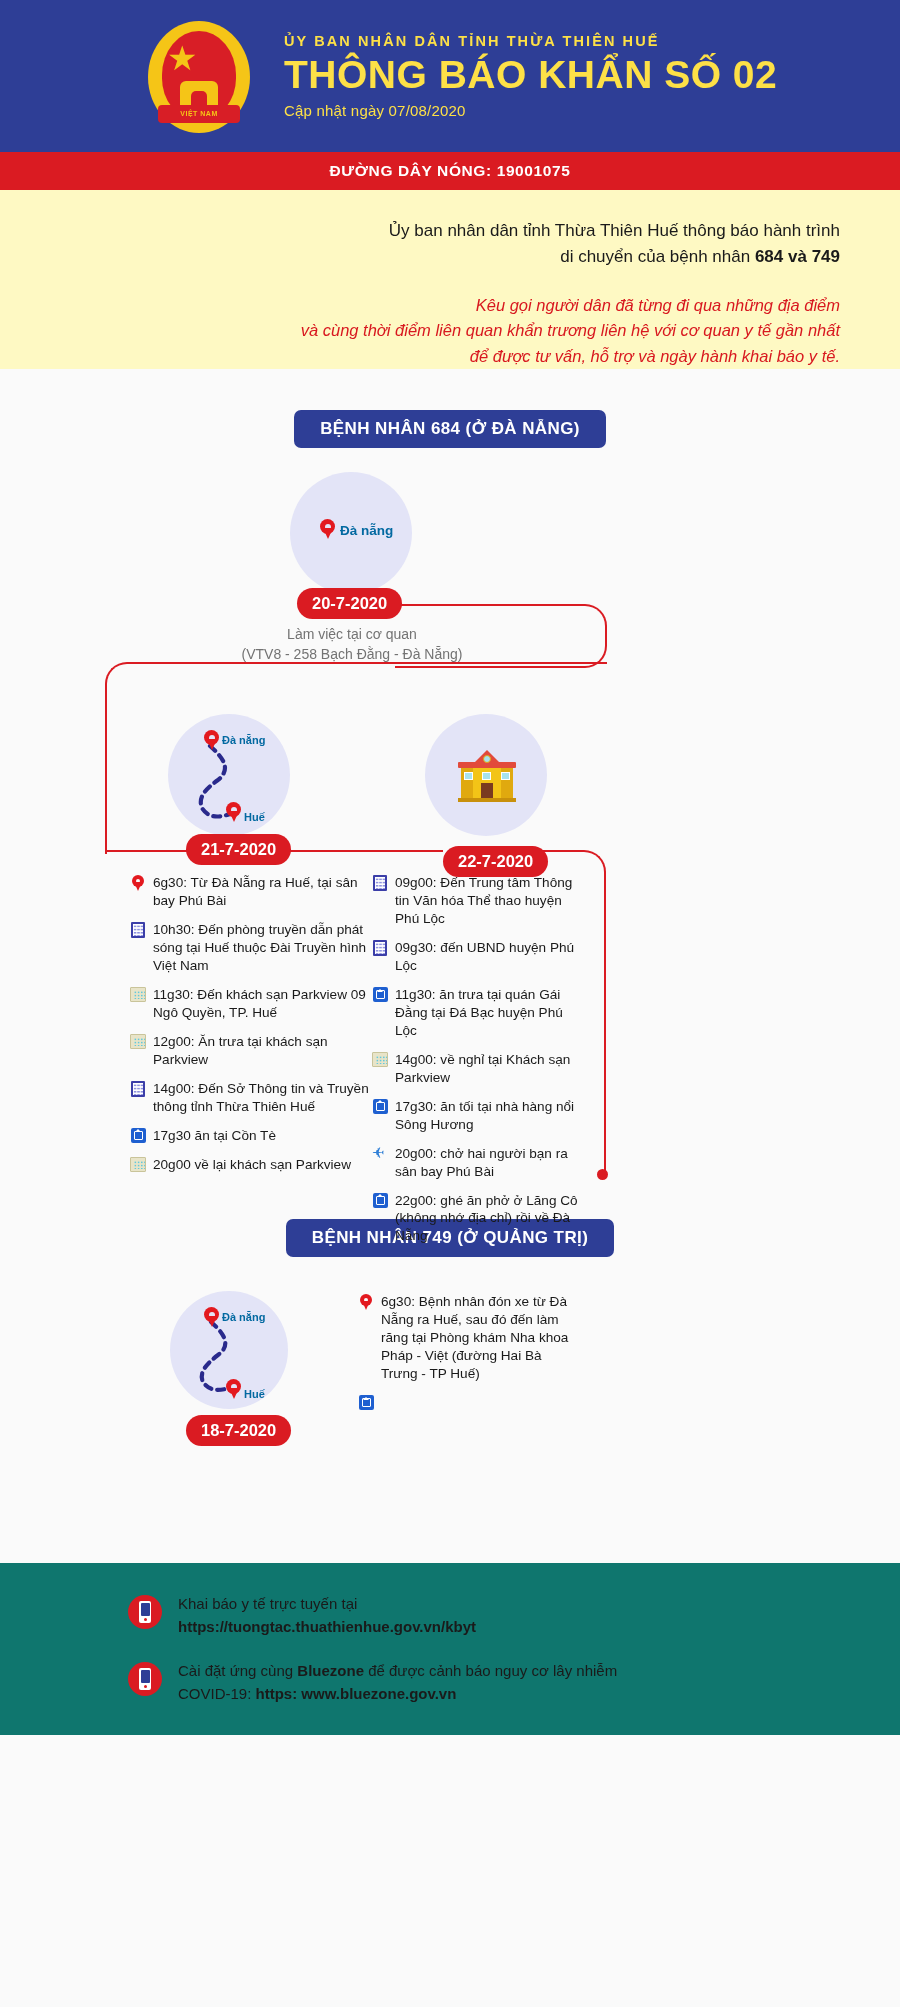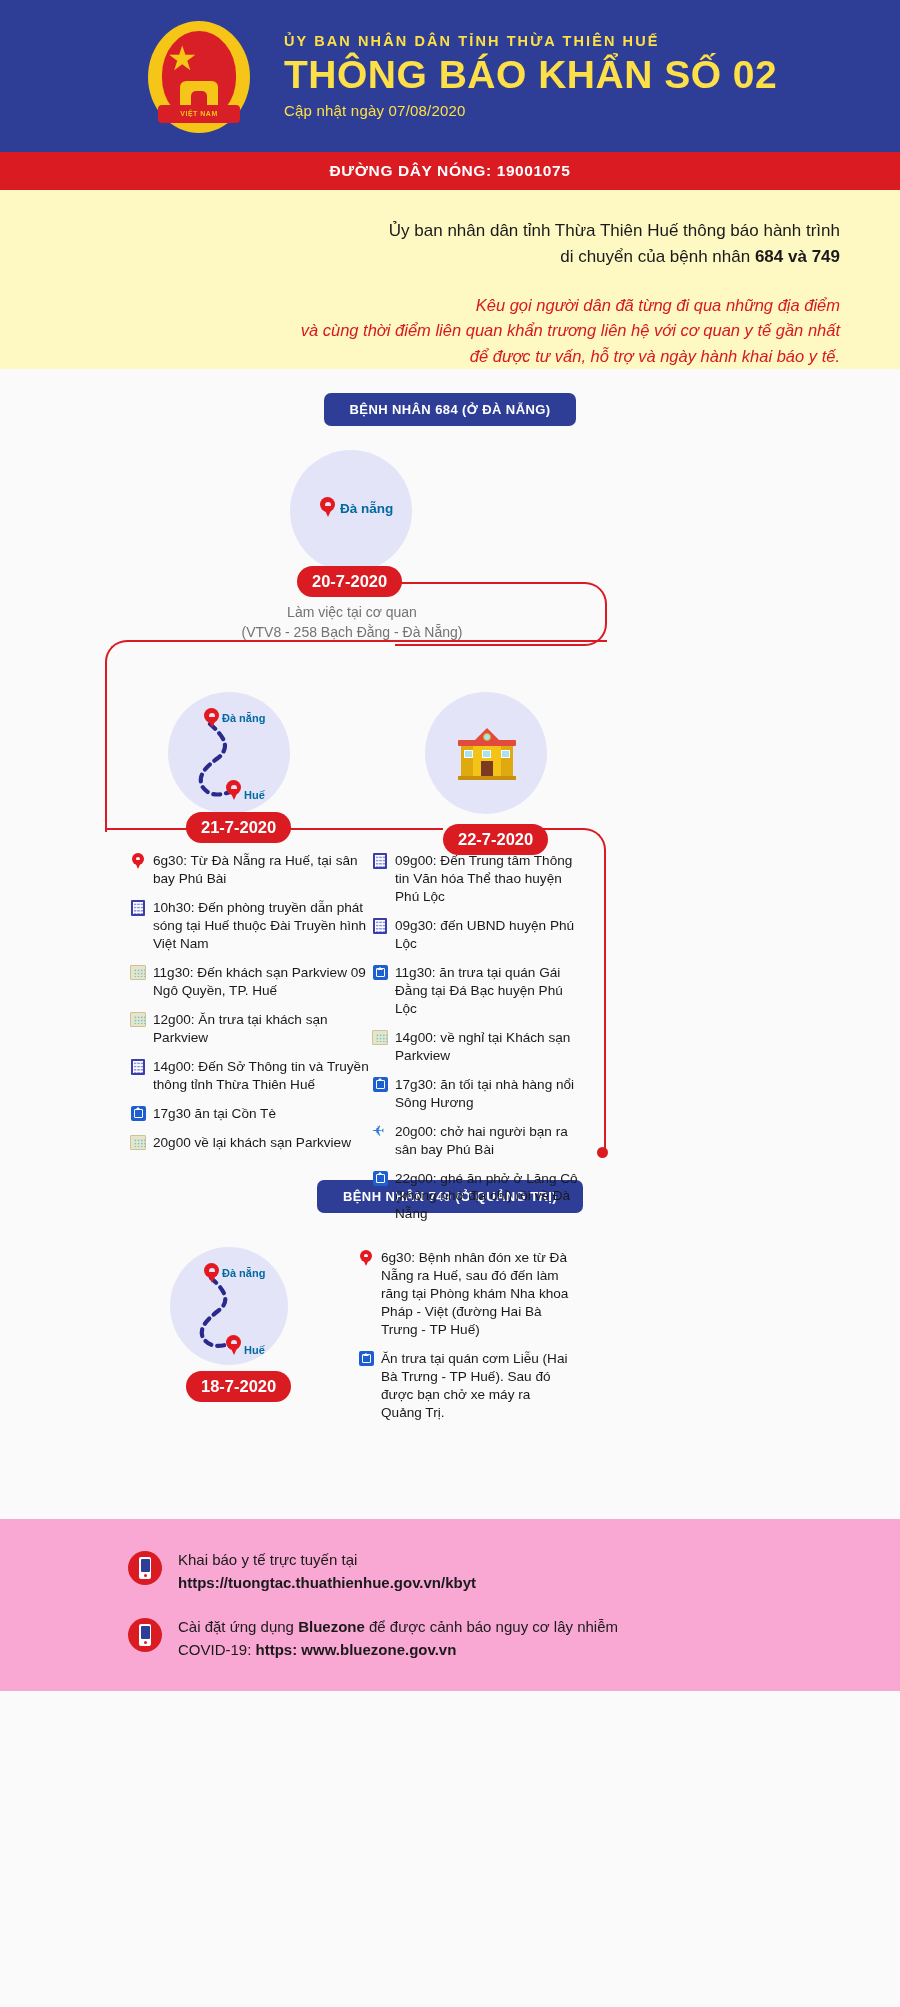--- a/index.html
+++ b/index.html
@@ -88,21 +88,21 @@
   .call{
     color:#d8181f;font-style:italic;font-size:16.5px;line-height:1.55;
     margin-top:22px;
   }
 
   
   .banner-wrap{text-align:center;margin-top:24px;}
   .patient-banner{
     display:inline-block;background:#2e3e96;color:#fff;
     border-radius:7px;padding:9px 26px;
-    font-size:13px;font-weight:bold;letter-spacing:.4px;
+    font-size:17px;font-weight:bold;letter-spacing:.4px;margin-top:17px;
   }
 
   
   .timeline{position:relative;margin-top:14px;height:740px;}
   .circle{
     position:absolute;border-radius:50%;background:#e3e4f7;
   }
   .circ-top{left:290px;top:10px;width:122px;height:122px;}
   .circ-left{left:168px;top:252px;width:122px;height:122px;}
   .circ-right{left:425px;top:252px;width:122px;height:122px;}
@@ -207,21 +207,21 @@
     border-bottom:3.2px solid #fff;
   }
   .i-plane{width:17px;height:14px;position:relative;color:#2f7fd6;font-size:15px;line-height:14px;}
   .i-plane:before{content:"\2708";position:absolute;left:0;top:0;transform:scaleX(-1);}
 
   
   .sec749{position:relative;margin-top:6px;height:280px;}
 
   
   .footer{
-    background:#f9a8d4;padding:30px 10px 30px 0;margin-top:20px;
+    background:#0f766e;padding:30px 10px 30px 0;margin-top:20px;
   }
   .f-row{display:flex;align-items:flex-start;padding:0 0 0 128px;margin-bottom:22px;}
   .f-row:last-child{margin-bottom:0;}
   .f-ic{
     flex:0 0 34px;width:34px;height:34px;border-radius:50%;
     background:#da1b22;position:relative;margin-right:16px;margin-top:2px;
   }
   .f-ic .ph{
     position:absolute;left:11px;top:6px;width:12px;height:22px;
     background:#fff;border-radius:2px;
@@ -450,42 +450,41 @@
               <div class="h"></div>
               <div class="t"></div>
             </div>
           </div>
           <div class="tx">6g30: Bệnh nhân đón xe từ Đà Nẵng ra Huế, sau đó đến làm răng tại Phòng khám Nha khoa Pháp - Việt (đường Hai Bà Trưng - TP Huế)</div>
         </div>
       <div class="li" style="margin-top:8px;">
           <div class="ic">
             <div class="i-rest"></div>
           </div>
-          <div class="tx">Ăn trưa tại quán cơm Liễu (Hai Bà Trưng - TP Huế). Sau đó được bạn chở xe máy ra Quảng Trị.</div>
         </div>
     </div>
   </div>
 
   <div class="footer">
     <div class="f-row">
       <div class="f-ic">
           <div class="ph"></div>
         </div>
       <div class="f-tx">
         <div>Khai báo y tế trực tuyến tại</div>
         <div><b>https://tuongtac.thuathienhue.gov.vn/kbyt</b></div>
       </div>
     </div>
     <div class="f-row">
       <div class="f-ic">
           <div class="ph"></div>
         </div>
       <div class="f-tx">
         <div>
-          <span>Cài đặt ứng dụng </span><b>Bluezone</b><span> để được cảnh báo nguy cơ lây nhiễm</span>
+          <span>Cài đặt ứng cùng </span><b>Bluezone</b><span> để được cảnh báo nguy cơ lây nhiễm</span>
         </div>
         <div>
           <span>COVID-19: </span><b>https: www.bluezone.gov.vn</b>
         </div>
       </div>
     </div>
   </div>
 
 </div>
 

